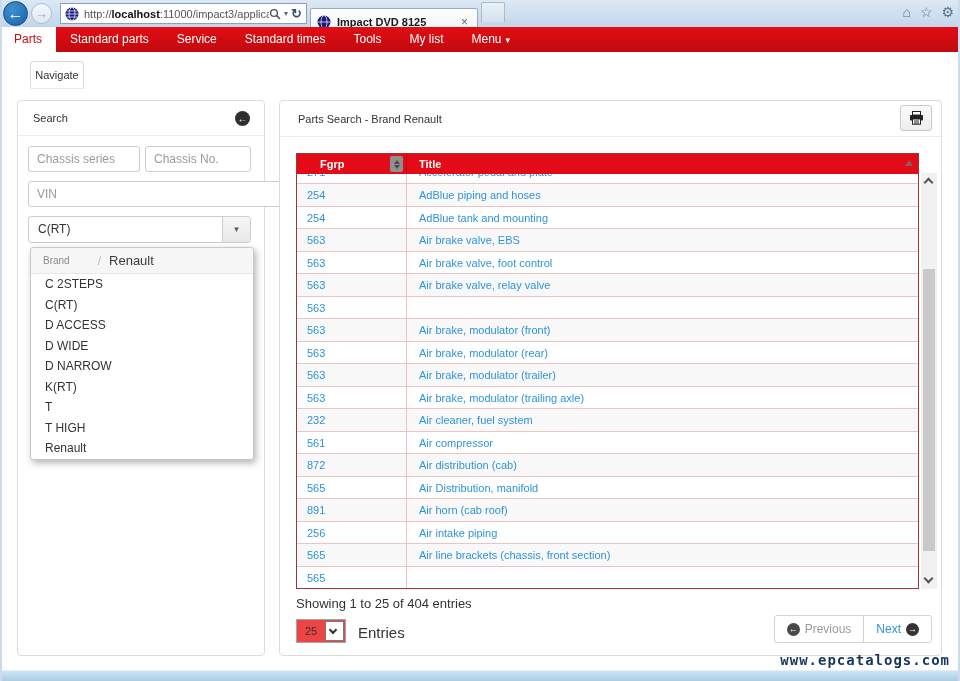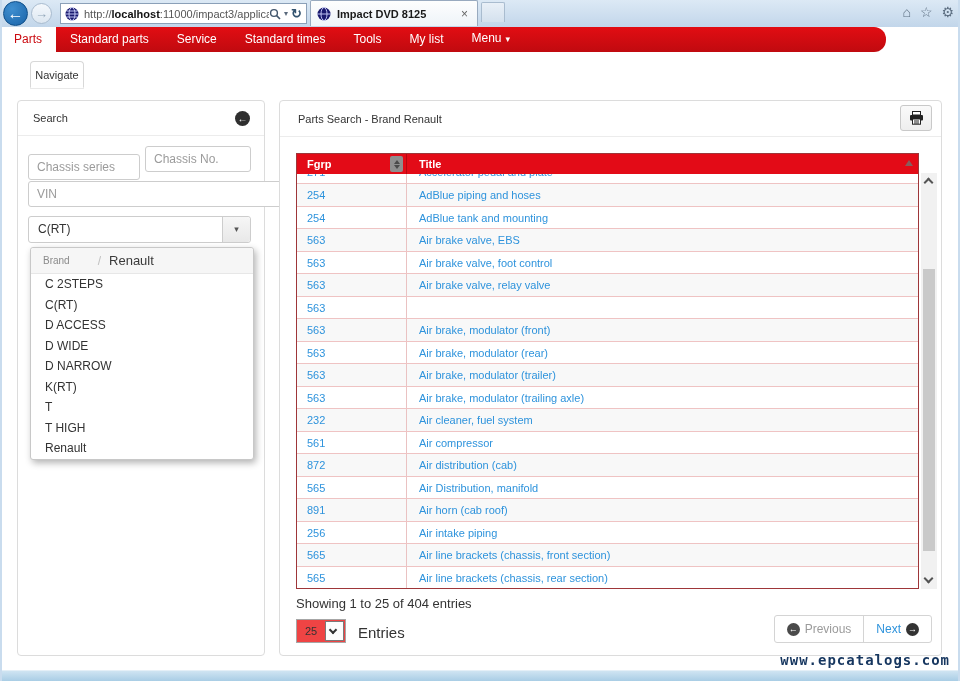--- a/index.html
+++ b/index.html
@@ -21,32 +21,32 @@
     background:linear-gradient(#f4f8fc,#dde7f1); border:1px solid #a9bccf;
     color:#93a7ba; font-size:13px; line-height:19px; }
   .addr-bar { position:absolute; left:60px; top:3px; width:247px; height:21px;
     background:#fff; border:1px solid #8ba0b8; display:flex; align-items:center; padding:0 4px; }
   .globe { width:14px; height:14px; flex:0 0 auto; }
   .addr-text { font-size:11px; color:#555; margin-left:5px; white-space:nowrap; overflow:hidden; flex:1 1 auto; }
   .addr-text .host { color:#111; font-weight:bold; }
   .addr-icons { display:flex; align-items:center; gap:3px; flex:0 0 auto; color:#4a5b70; }
   .caret-sm { font-size:8px; color:#5a6a7c; }
   .refresh { font-size:13px; color:#33536f; font-weight:bold; }
-  .tab { position:absolute; left:310px; top:0; width:168px; height:26px;
+  .tab { position:absolute; left:310px; top:8px; width:168px; height:26px;
     background:linear-gradient(#fdfefe,#eef3f8); border:1px solid #98aabf; border-bottom:none;
     border-radius:2px 2px 0 0; display:flex; align-items:center; padding:0 6px; }
   .tab-title { font-size:11px; color:#1a1a1a; font-weight:600; margin-left:6px; flex:1; white-space:nowrap; }
   .tab-close { font-size:12px; color:#666; padding:0 3px; }
   .newtab { position:absolute; left:481px; top:2px; width:24px; height:20px;
     background:linear-gradient(#e9f0f7,#d4e1ee); border:1px solid #a9bccf; border-bottom:none; border-radius:2px 2px 0 0; }
   .chrome-right { position:absolute; right:6px; top:4px; display:flex; gap:9px; color:#5d6f82; font-size:14px; }
 
   
-  .navbar { position:absolute; left:-2px; top:27px; width:886px; height:25px;
-    background:linear-gradient(#e20d13,#c00a0f); display:flex; align-items:flex-end;border-radius:12px; }
+  .navbar { position:absolute; left:-2px; top:27px; width:960px; height:25px;
+    background:linear-gradient(#e20d13,#c00a0f); display:flex; align-items:flex-start; }
   .nav-item { color:#fff; font-size:12px; line-height:25px; padding:0 14px; cursor:pointer; }
   .nav-item.active { background:#fff; color:#cb0a10; }
   .menu-caret { font-size:9px; margin-left:4px; }
 
   
   .navigate-tab { position:absolute; left:28px; top:61px; width:54px; height:27px;
     background:#fff; border:1px solid #d8d8d8; border-bottom:1px solid #fff;
     border-radius:4px 4px 0 0; font-size:11px; color:#333; text-align:center; line-height:26px;
     box-shadow:0 1px 0 #e9e9e9; }
 
@@ -78,21 +78,21 @@
   .dd-header .sep { font-size:12px; color:#c0c0c0; margin:0 8px 0 28px; }
   .dd-header .val { font-size:13px; color:#3a3a3a; }
   .dd-item { height:20.5px; font-size:12px; color:#333; line-height:20.5px; padding-left:14px; cursor:pointer; }
 
   
   .print-btn { position:absolute; right:9px; top:4px; width:32px; height:26px;
     background:linear-gradient(#fafafa,#eeeeee); border:1px solid #c9c9c9; border-radius:3px;
     display:flex; align-items:center; justify-content:center; }
   .table-wrap { position:absolute; left:16px; top:52px; width:623px; border:1px solid #9e3639; }
   .t-header { height:20px; background:#e30b17; display:flex; color:#fff; font-size:11px; font-weight:bold; position:relative; }
-  .t-header .c1 { width:110px; line-height:20px; padding-left:10px; border-right:1px solid #b40810; position:relative; }
+  .t-header .c1 { width:110px; line-height:20px; padding-left:23px; border-right:1px solid #b40810; position:relative; }
   .t-header .c2 { flex:1; line-height:20px; padding-left:12px; }
   .sort-box { position:absolute; right:3px; top:2px; width:13px; height:16px; background:#8f8f8f;
     border-radius:2px; display:flex; flex-direction:column; align-items:center; justify-content:center; gap:1px; }
   .tri-up-s  { width:0; height:0; border-left:3px solid transparent; border-right:3px solid transparent; border-bottom:4px solid #4a4a4a; }
   .tri-dn-s  { width:0; height:0; border-left:3px solid transparent; border-right:3px solid transparent; border-top:4px solid #4a4a4a; }
   .hdr-sort-asc { position:absolute; right:5px; top:6px; width:0; height:0;
     border-left:4px solid transparent; border-right:4px solid transparent; border-bottom:6px solid #8a5d5d; }
   .t-row { height:22.5px; display:flex; border-top:1px solid #efc3c3; font-size:11px; }
   .t-row:nth-child(odd) { background:#f8f8f8; }
   .t-row .c1 { width:110px; line-height:22px; padding-left:10px; border-right:1px solid #eac2c2; }
@@ -186,21 +186,21 @@
   <div class="nav-item"><span>Menu</span><span class="menu-caret">▾</span></div>
 </div>
 
 <div class="navigate-tab">Navigate</div>
 
 <div class="panel left-panel">
   <div class="panel-title" style="left:15px; top:11px;">Search</div>
   <span class="circle-icon search-back">←</span>
   <div class="panel-divider" style="top:34px;"></div>
 
-  <input class="txt-input" style="left: 10px; top: 53px; width: 112px;" placeholder="Chassis series">
+  <input class="txt-input" style="left: 10px; top: 45px; width: 112px;" placeholder="Chassis series">
   <input class="txt-input" style="left: 127px; top: 45px; width: 106px;" placeholder="Chassis No.">
   <input class="txt-input" style="left: 10px; top: 80px; width: 257px;" placeholder="VIN">
 
   <div class="fake-select">
     <span class="val">C(RT)</span>
     <span class="btn">▾</span>
   </div>
 
   <div class="dropdown">
     <div class="dd-header">
@@ -315,21 +315,20 @@
     <div class="t-row">
         <div class="c1"><a>256</a></div>
         <div class="c2"><a>Air intake piping</a></div>
       </div>
     <div class="t-row">
         <div class="c1"><a>565</a></div>
         <div class="c2"><a>Air line brackets (chassis, front section)</a></div>
       </div>
     <div class="t-row">
         <div class="c1"><a>565</a></div>
-        <div class="c2"><a>Air line brackets (chassis, rear section)</a></div>
       </div>
   </div>
 
   <div class="vscroll">
     <span class="vs-arrow" style="top:0;">
         <span class="chev up"></span>
       </span>
     <span class="vs-thumb"></span>
     <span class="vs-arrow" style="bottom:0;">
         <span class="chev dn"></span>

